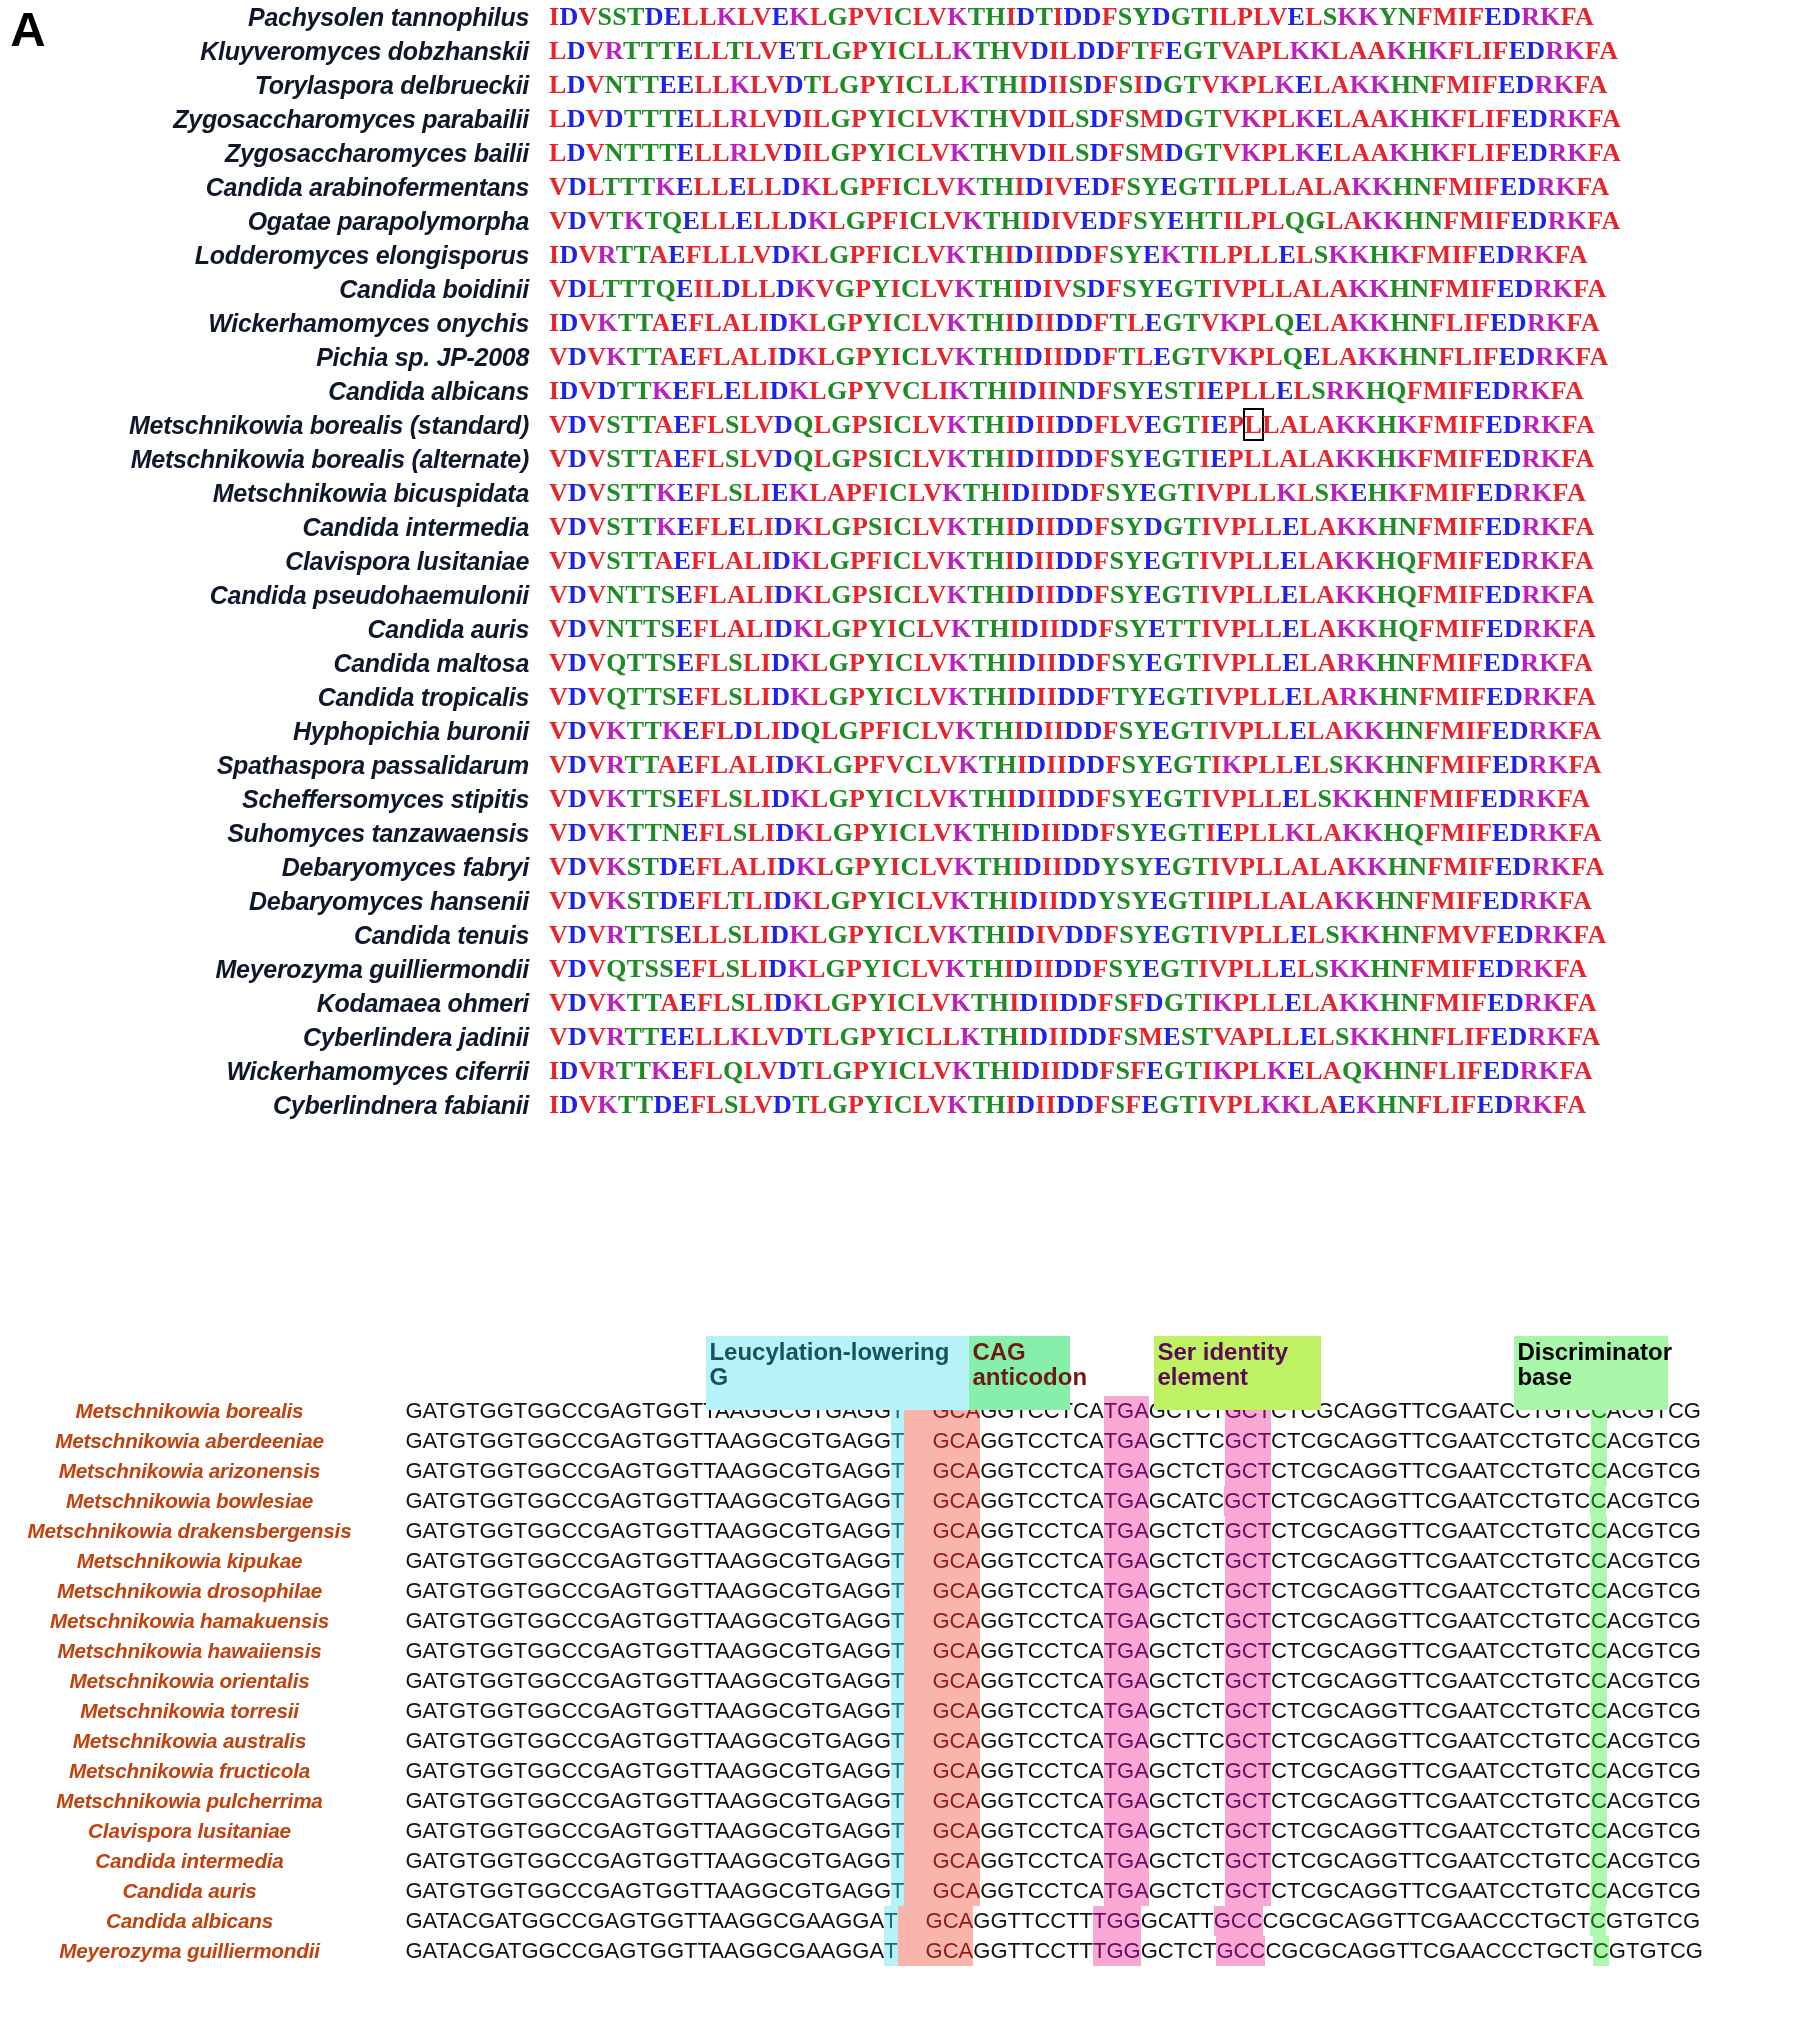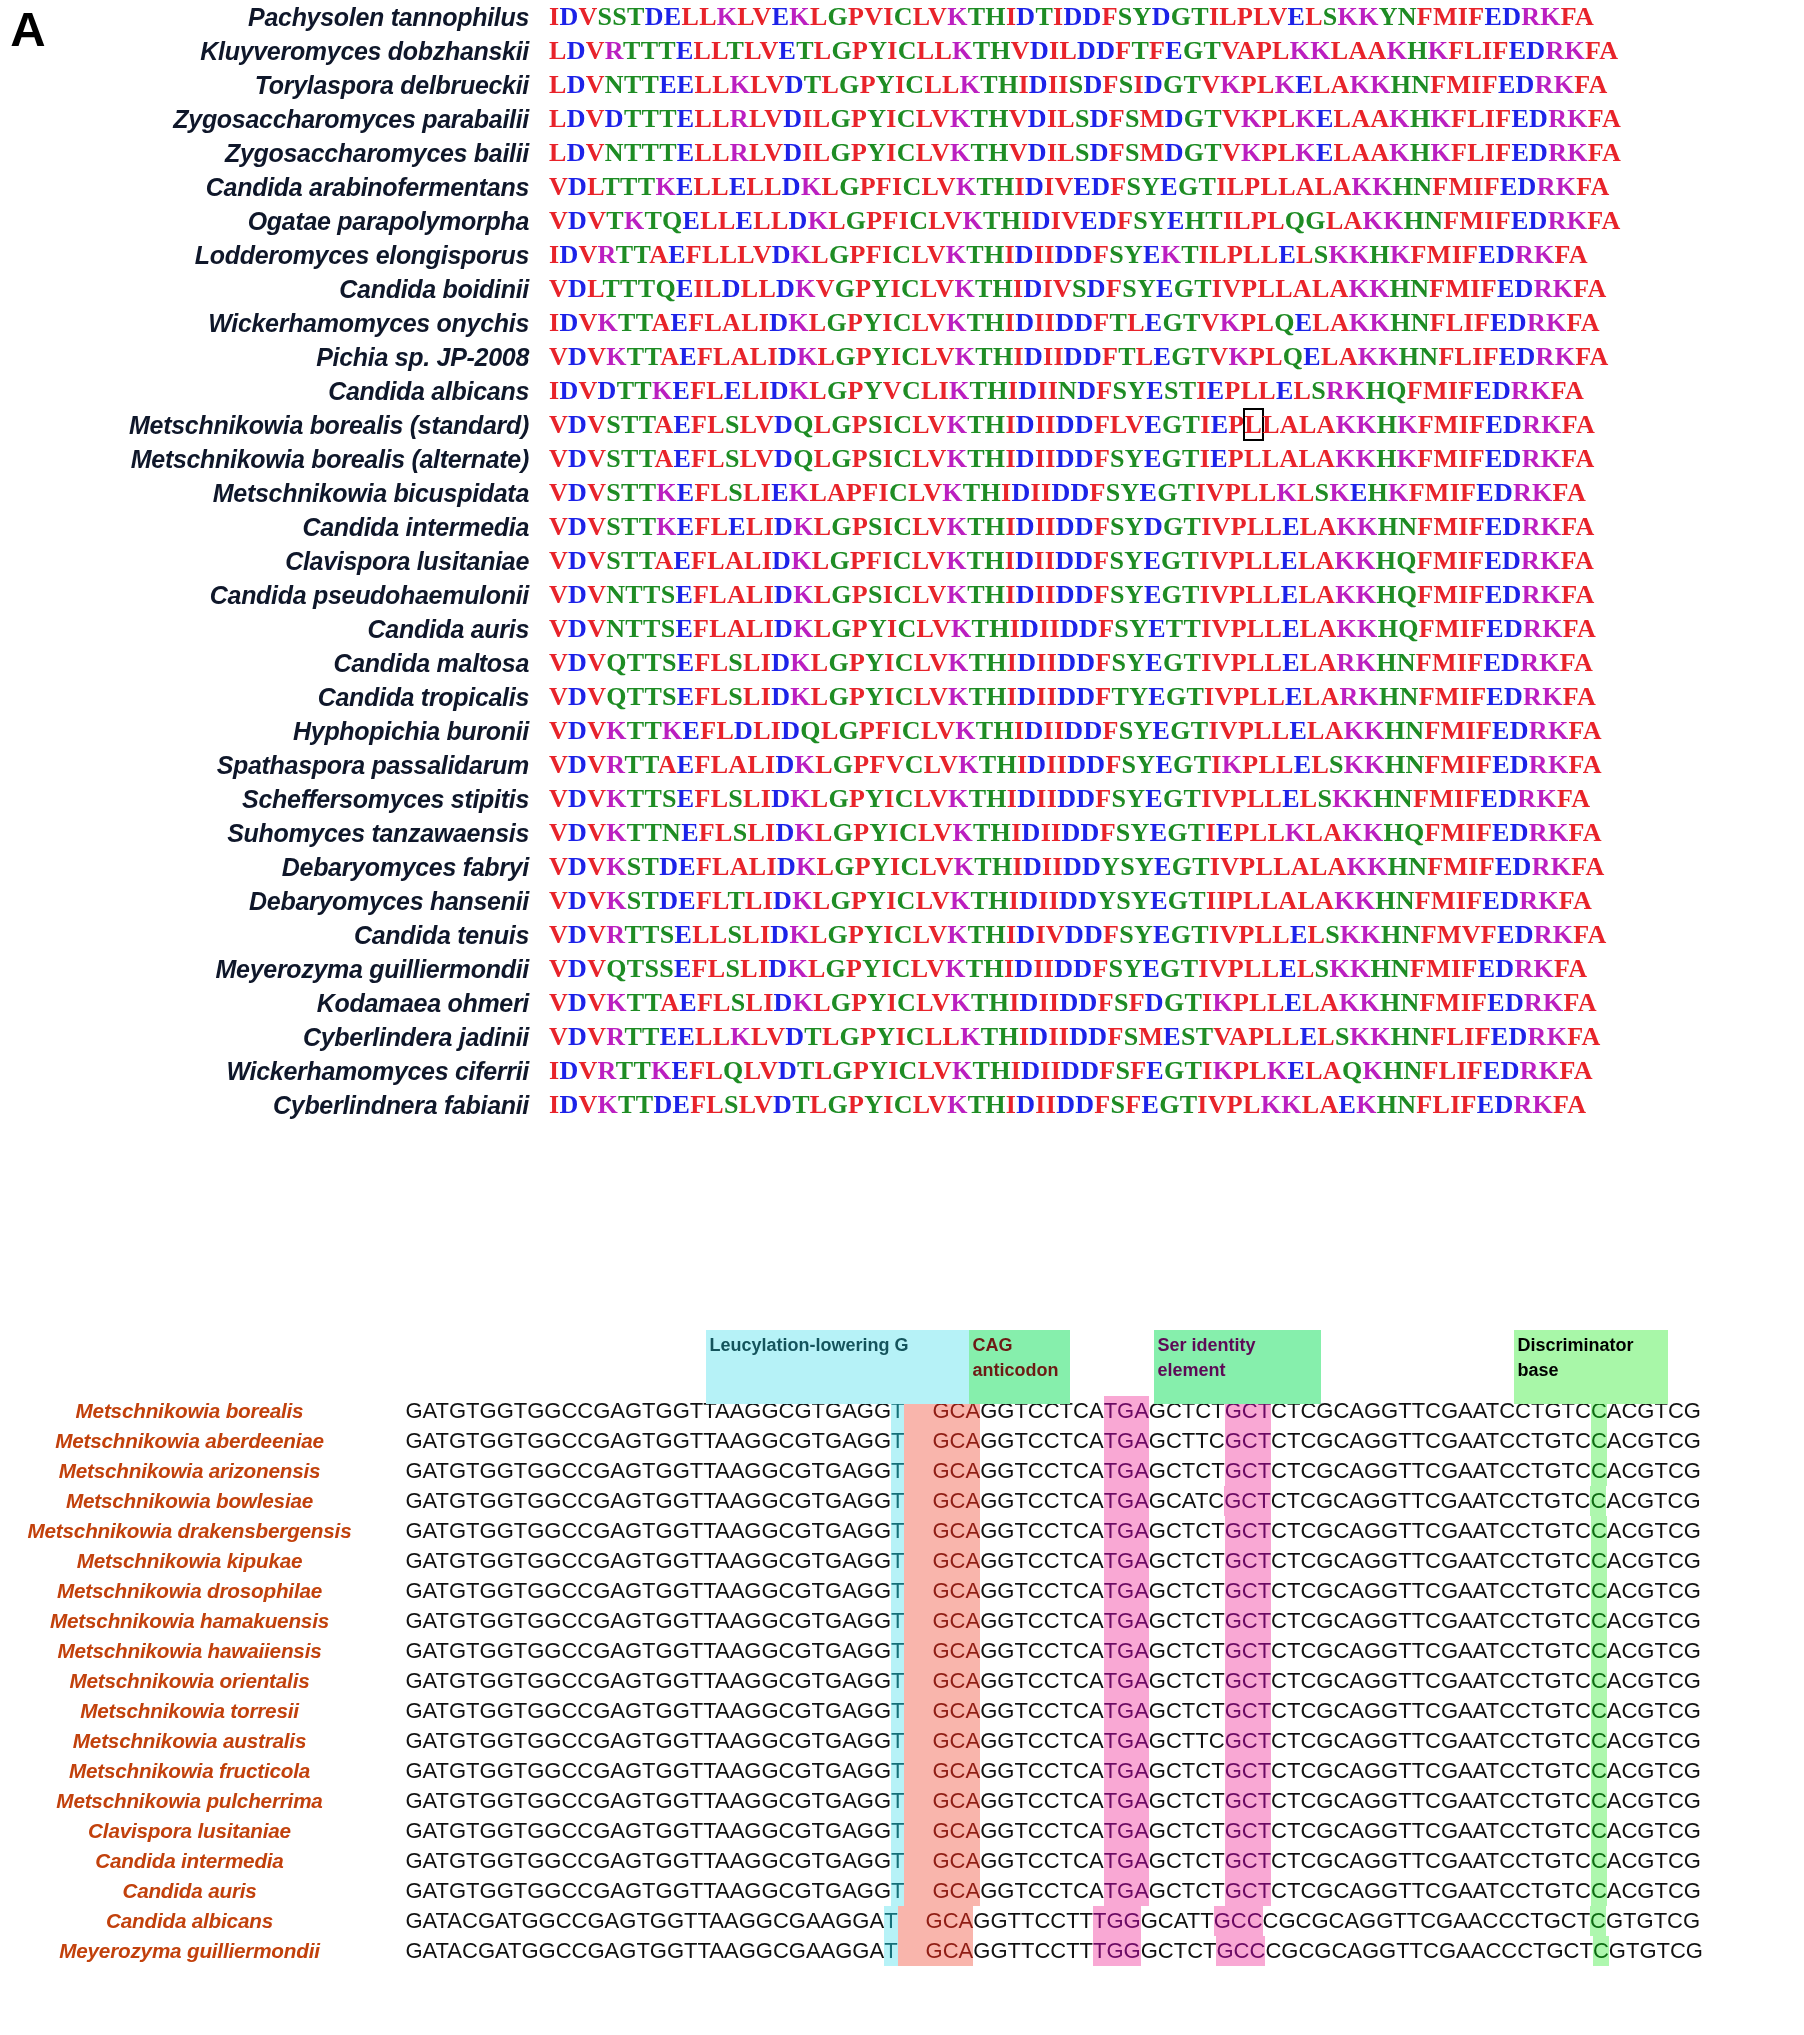--- a/index.html
+++ b/index.html
@@ -35,28 +35,28 @@
   .aa-magenta{color:#bb1fc0;}
   .boxed{
     outline:2.9px solid #000;outline-offset:0.6px;
     background:#fff;
   }
 
   
   #panel-b{position:absolute;left:0;top:1322px;width:1805px;}
   .b-headers{position:relative;height:74px;width:1805px;}
   .b-hdr{
-    position:absolute;top:8px;
+    position:absolute;top:14px;
     font-family:"Liberation Sans",sans-serif;
-    font-weight:bold;font-size:18px;line-height:25px;
+    font-weight:bold;font-size:24px;line-height:25px;
     padding:3.4px 3.4px 4.6px 3.4px;box-sizing:border-box;
   }
   .hdr-cyan{background:#b6f2f7;color:#14545c;}
   .hdr-salmon{background:#86efac;color:#6d1a14;}
-  .hdr-magenta{background:#86efac;color:#5d0a56;}
+  .hdr-magenta{background:#bef264;color:#5d0a56;}
   .hdr-green{background:#a8f7a8;color:#000000;}
 
   .rowB{height:30px;line-height:30px;white-space:nowrap;display:block;}
   .nameB{
     display:inline-block;width:379px;text-align:center;
     font-family:Liberation Sans, sans-serif;
     font-style:italic;font-weight:bold;font-size:20.7px;color:#c2410c;
     vertical-align:top;line-height:30px;letter-spacing:-0.2px;
   }
   .seqB{

